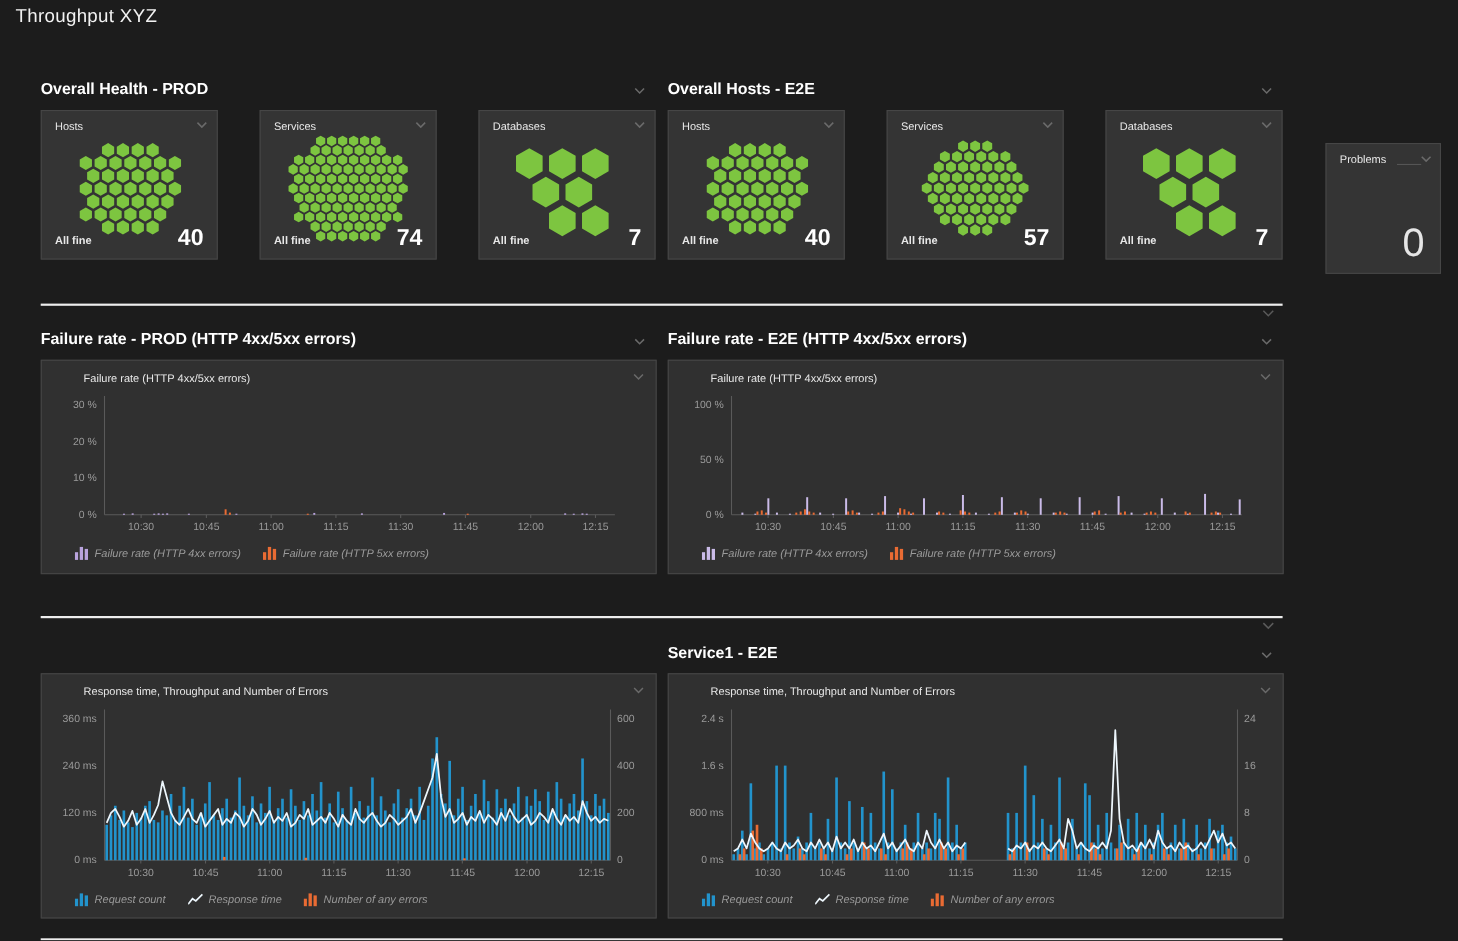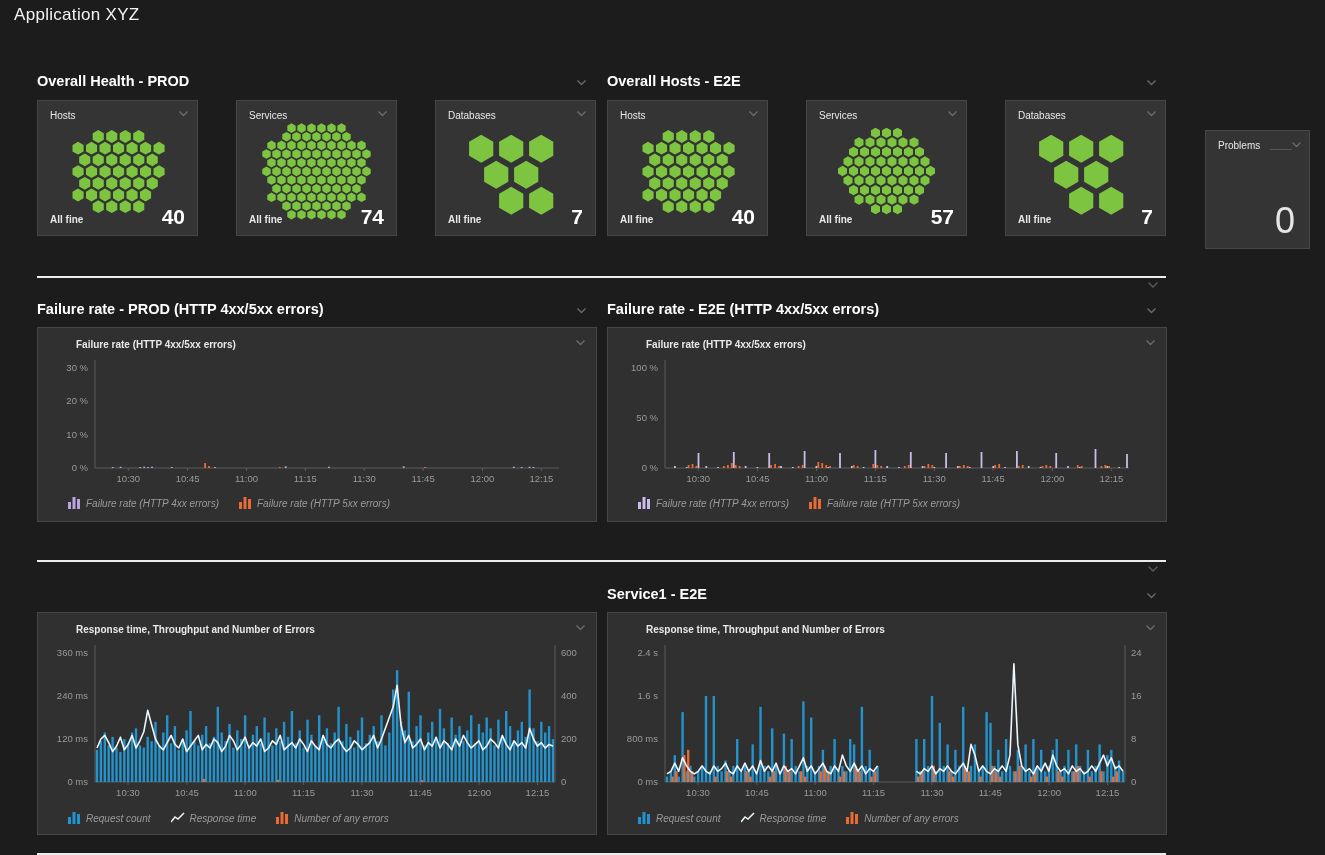--- a/index.html
+++ b/index.html
@@ -10,32 +10,32 @@
   .chev{position:absolute;display:inline-block;line-height:0;}
   .tile{position:absolute;background:#343434;border:1px solid #464646;box-sizing:border-box;}
   .chart-tile{background:#303030;}
   .tile-label{position:absolute;top:9px;left:12px;font-size:10px;font-weight:400;color:#e8e8e8;}
   .tile-status{position:absolute;left:12px;bottom:10px;font-size:10px;font-weight:700;color:#e8e8e8;}
   .tile-count{position:absolute;right:12px;bottom:6px;font-size:21px;font-weight:700;color:#fff;}
   .hexsvg{position:absolute;left:0;top:0;}
   .problems-value{position:absolute;right:14px;bottom:6px;font-size:36px;font-weight:200;color:#e6e6e6;}
   .problems-dash{position:absolute;left:64px;top:18px;width:22px;height:1px;background:#555;}
   .divider{position:absolute;left:37px;width:1129px;height:2px;background:#ededed;}
-  .chart-head{position:absolute;top:11px;left:14px;right:12px;font-size:10px;font-weight:700;color:#e8e8e8;padding-left:24px;}
+  .chart-head{position:absolute;top:11px;left:14px;right:12px;font-size:10px;font-weight:400;color:#e8e8e8;padding-left:24px;}
   .chart-mount{position:absolute;left:5px;top:0;}
   .legend{position:absolute;left:30px;display:flex;gap:20px;font-size:10px;color:#9a9a9a;align-items:center;}
   .legend-item{display:flex;align-items:center;gap:5px;font-style:italic;}
   svg text.ax{font-size:9.5px;fill:#9a9a9a;font-family:"Liberation Sans",sans-serif;}
 </style>
 </head>
 <body>
 
 <div class="dashboard">
 
-  <div class="page-title">Application XYZ</div>
+  <div class="page-title">Throughput XYZ</div>
 
   <div class="sec-title" style="left:37px;top:73px;width:560px">
     <span>Overall Health - PROD</span>
     <span class="chev" style="right:10px;top:6px"><svg width="11" height="7" viewBox="0 0 11 7">
           <path d="M1.5 1.5 L5.5 5.5 L9.5 1.5" fill="none" stroke="#6a6a6a" stroke-width="1.4"></path>
         </svg></span>
   </div>
   <div class="sec-title" style="left:607px;top:73px;width:560px">
     <span>Overall Hosts - E2E</span>
     <span class="chev" style="right:10px;top:6px"><svg width="11" height="7" viewBox="0 0 11 7">

